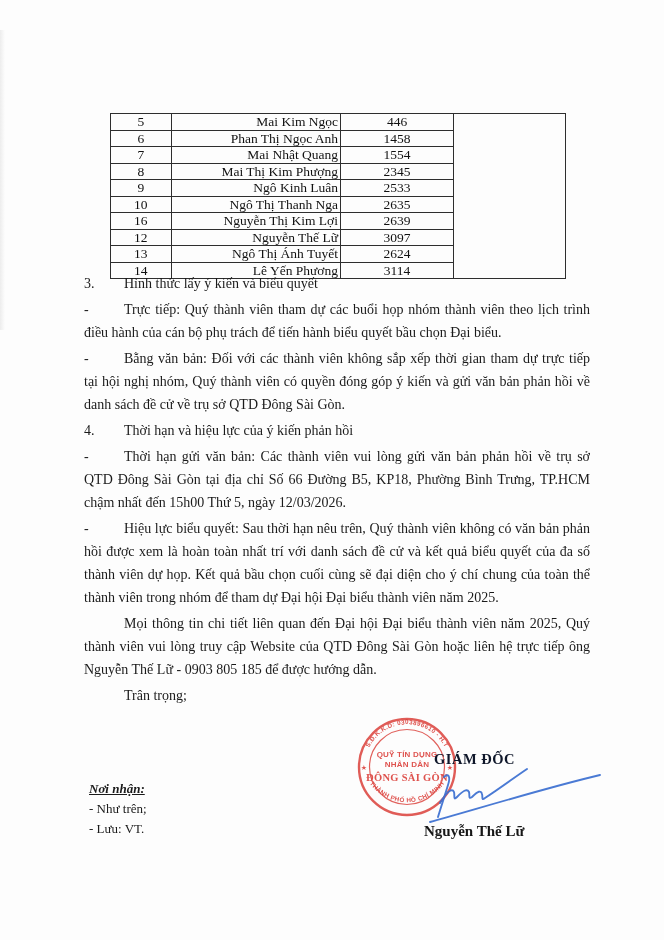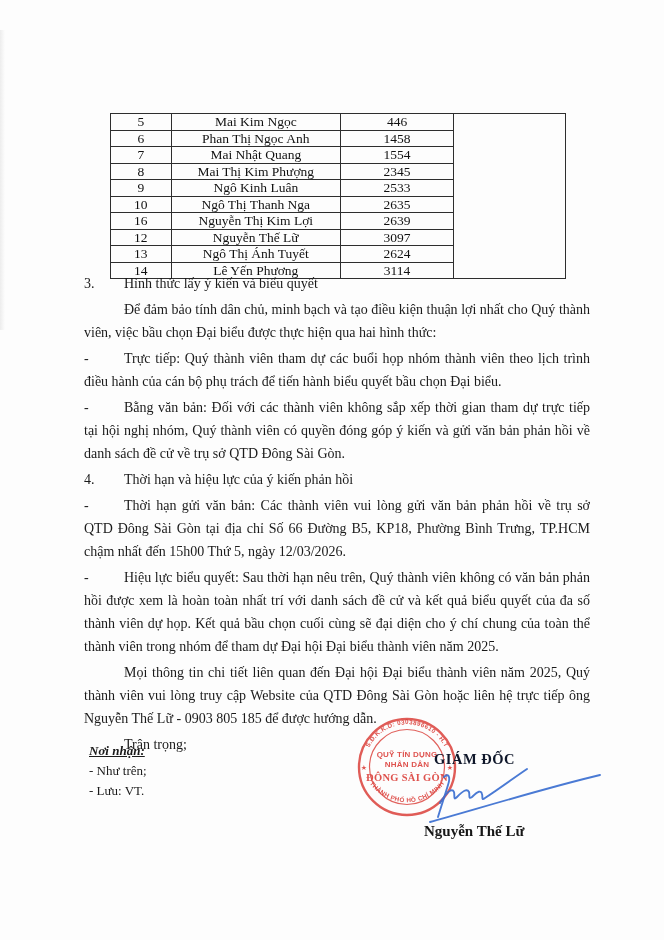--- a/index.html
+++ b/index.html
@@ -21,35 +21,35 @@
   table.members {
     position: absolute; left: 110px; top: 113px;
     width: 456px; border-collapse: collapse; table-layout: fixed;
     font-size: 13.5px; color: #111;
   }
   table.members td {
     border: 1px solid #2e2e2e; height: 16.5px;
     padding: 0 2px; vertical-align: middle; line-height: 15px;
   }
   td.c-no   { width: 60px;  text-align: center; }
-  td.c-name { width: 168px; text-align: center; padding-left: 10px; }
+  td.c-name { width: 168px; text-align: right; padding-left: 10px; }
   td.c-code { width: 112px; text-align: center; }
   td.c-empty{ width: 111px; }
 
   
   .doc-body {
     position: absolute; left: 84px; top: 272px; width: 506px;
     font-size: 14px; line-height: 23px; text-align: justify;
   }
   .doc-body .para { margin: 0 0 3px; text-indent: 40px; }
   .doc-body .hang { position: relative; margin: 0 0 3px; text-indent: 40px; }
   .doc-body .hang .marker { position: absolute; left: 0; top: 0; text-indent: 0; }
 
   
-  .recipients { position: absolute; left: 89px; top: 741px; font-size: 13px; line-height: 20px; }
+  .recipients { position: absolute; left: 89px; top: 779px; font-size: 13px; line-height: 20px; }
   .recipients .label { font-weight: bold; font-style: italic; text-decoration: underline; }
   .stamp { position: absolute; left: 347px; top: 707px; width: 120px; height: 120px; z-index: 1; }
   .director-title {
     position: absolute; left: 434px; top: 751px; z-index: 2;
     font-size: 14.5px; font-weight: bold; letter-spacing: 0.5px; color: #0f172a;
   }
   .signature { position: absolute; left: 415px; top: 755px; width: 195px; height: 80px; z-index: 3; }
   .signer-name {
     position: absolute; left: 424px; top: 823px; z-index: 2;
     font-size: 15px; font-weight: bold; color: #161616;
@@ -119,21 +119,20 @@
       <td class="c-code">3114</td>
     </tr>
   </tbody>
 </table>
 
 <div class="doc-body">
   <div class="hang">
     <span class="marker">3.</span>
     <span>Hình thức lấy ý kiến và biểu quyết</span>
   </div>
-  <div class="para">Để đảm bảo tính dân chủ, minh bạch và tạo điều kiện thuận lợi nhất cho Quý thành viên, việc bầu chọn Đại biểu được thực hiện qua hai hình thức:</div>
   <div class="hang">
     <span class="marker">-</span>
     <span>Trực tiếp: Quý thành viên tham dự các buổi họp nhóm thành viên theo lịch trình điều hành của cán bộ phụ trách để tiến hành biểu quyết bầu chọn Đại biểu.</span>
   </div>
   <div class="hang">
     <span class="marker">-</span>
     <span>Bằng văn bản: Đối với các thành viên không sắp xếp thời gian tham dự trực tiếp tại hội nghị nhóm, Quý thành viên có quyền đóng góp ý kiến và gửi văn bản phản hồi về danh sách đề cử về trụ sở QTD Đông Sài Gòn.</span>
   </div>
   <div class="hang">
     <span class="marker">4.</span>

